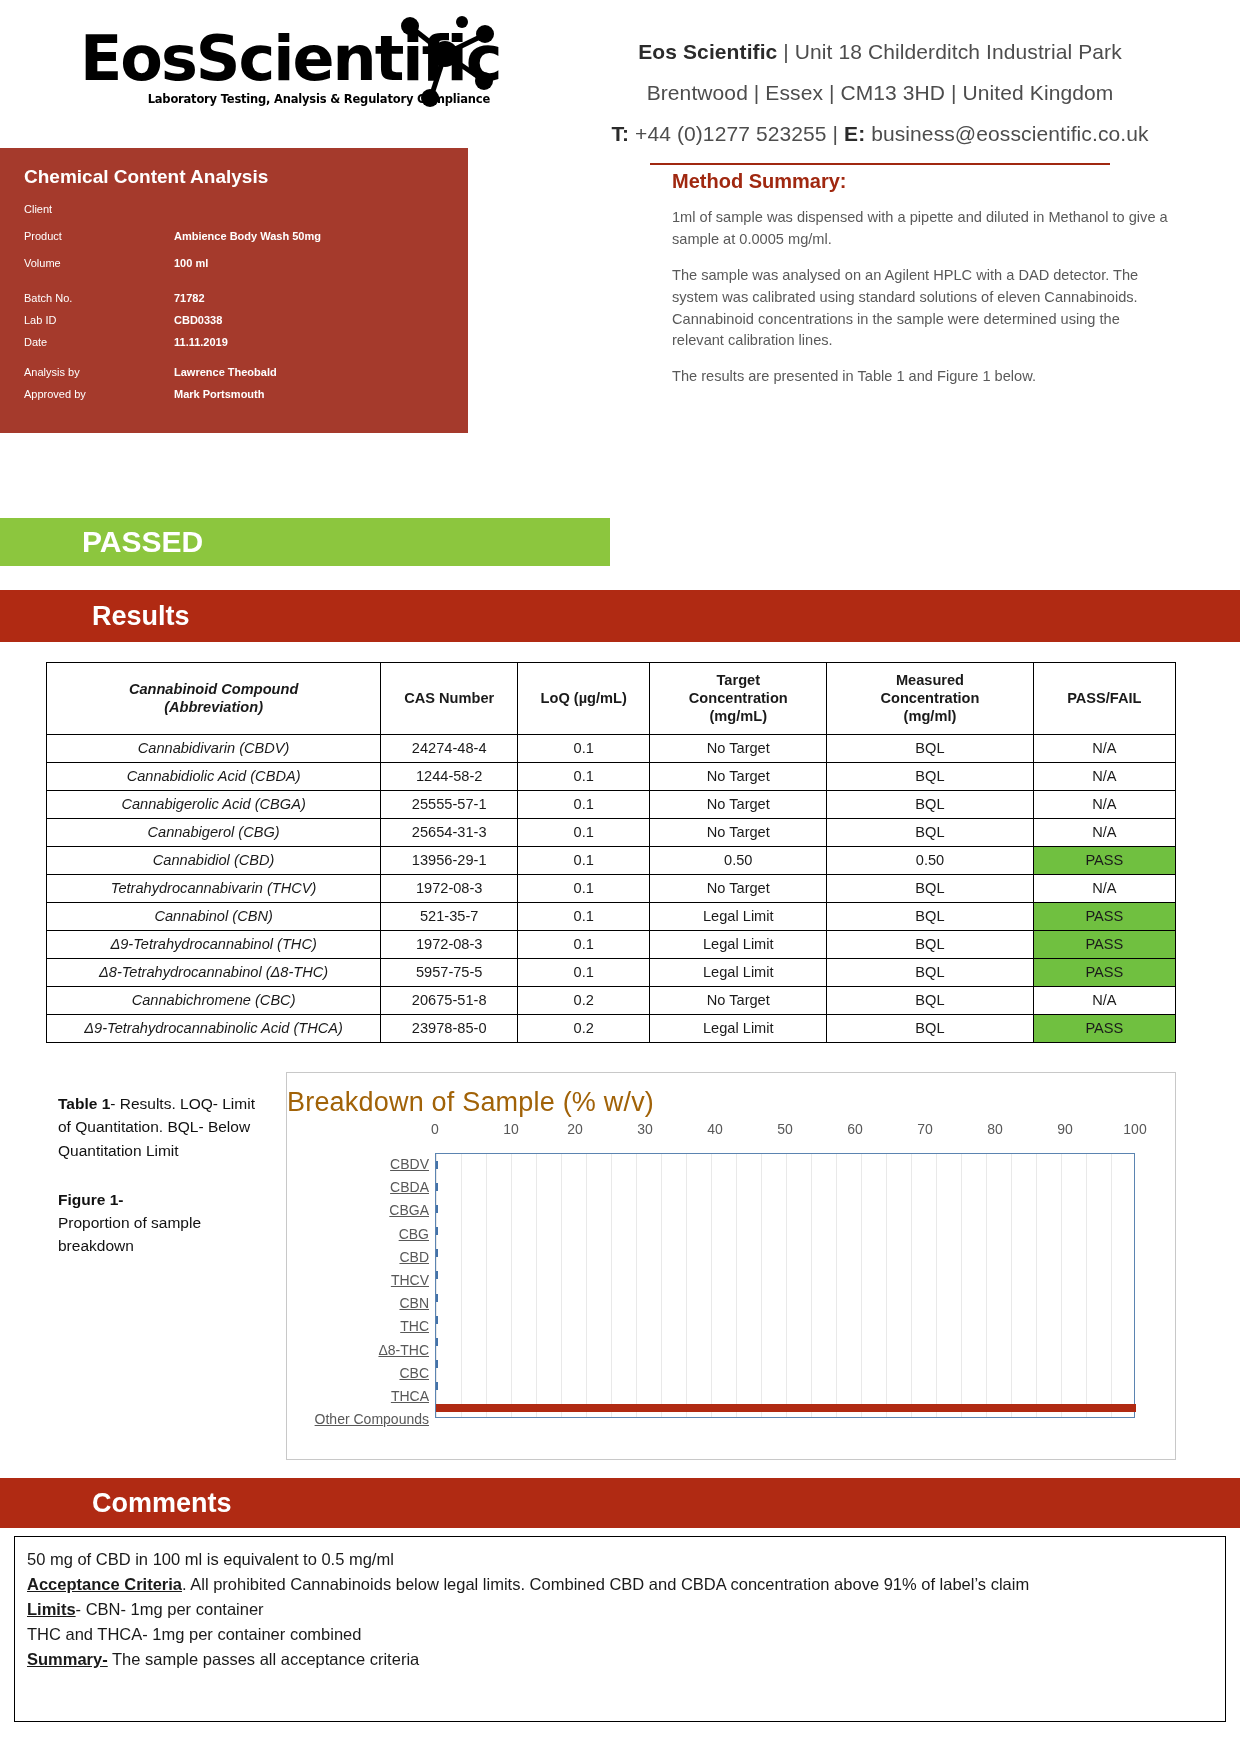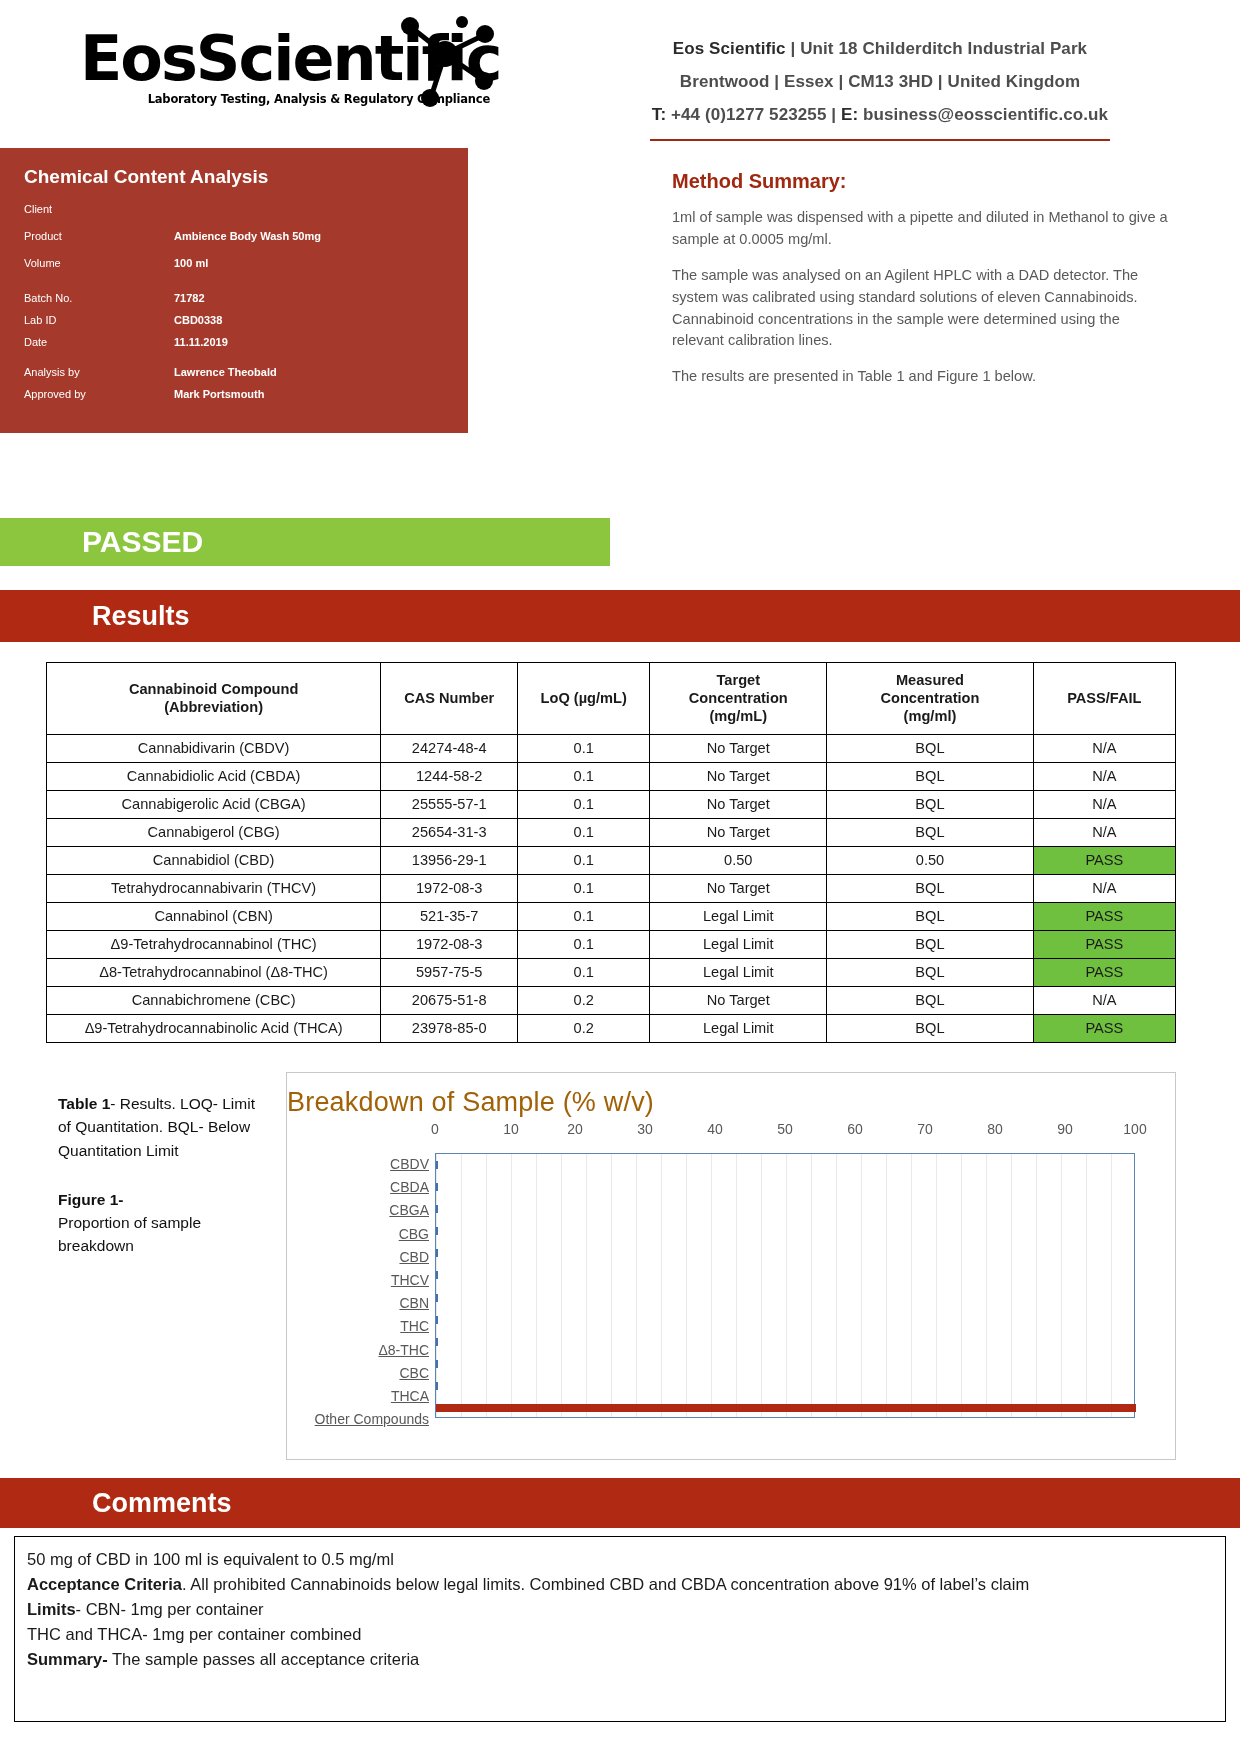--- a/index.html
+++ b/index.html
@@ -59,24 +59,23 @@
     right: 60px;
     top: 0px;
   }
   .contact-block {
     flex: 1;
     padding-top: 26px;
     text-align: center;
     color: #4d4d4d;
   }
   .contact-line {
-    font-size: 17px;
+    font-size: 21px;
     line-height: 1.95;
     letter-spacing: 0.1px;
-    font-weight: bold;
   }
   .contact-line b { color: #2b2b2b; }
   .contact-rule {
     border-bottom: 2px solid #a02810;
     width: 460px;
     margin: 8px auto 0 auto;
   }
 
   
   .info-panel {
@@ -179,21 +178,21 @@
   table.results th {
     font-weight: bold;
     line-height: 1.25;
     padding: 8px 4px;
   }
   table.results td { height: 21px; }
   td.pass {
     background: #70c040;
     font-weight: normal;
   }
-  .col-compound { width: 330px; }
+  .col-compound { width: 330px; font-style: italic; }
   .col-cas { width: 130px; }
   .col-loq { width: 125px; }
   .col-target { width: 170px; }
   .col-measured { width: 200px; }
   .col-pf { width: 135px; }
 
   
   .figure-area {
     position: absolute;
     left: 46px;
@@ -302,21 +301,21 @@
     top: 1536px;
     width: 1212px;
     height: 186px;
     border: 1px solid #000;
     box-sizing: border-box;
     padding: 10px 12px;
     font-size: 16.5px;
     line-height: 1.52;
   }
   .comments-box div { margin: 0; }
-  .comments-box b { font-weight: bold; }
+  .comments-box b { font-weight: bold; text-decoration: underline; }
 </style>
 </head>
 <body>
 
 <div class="page">
 
   <div class="header">
     <div class="logo-block">
       <div class="logo-mol">
         <svg width="110" height="110" viewBox="0 0 110 110">

